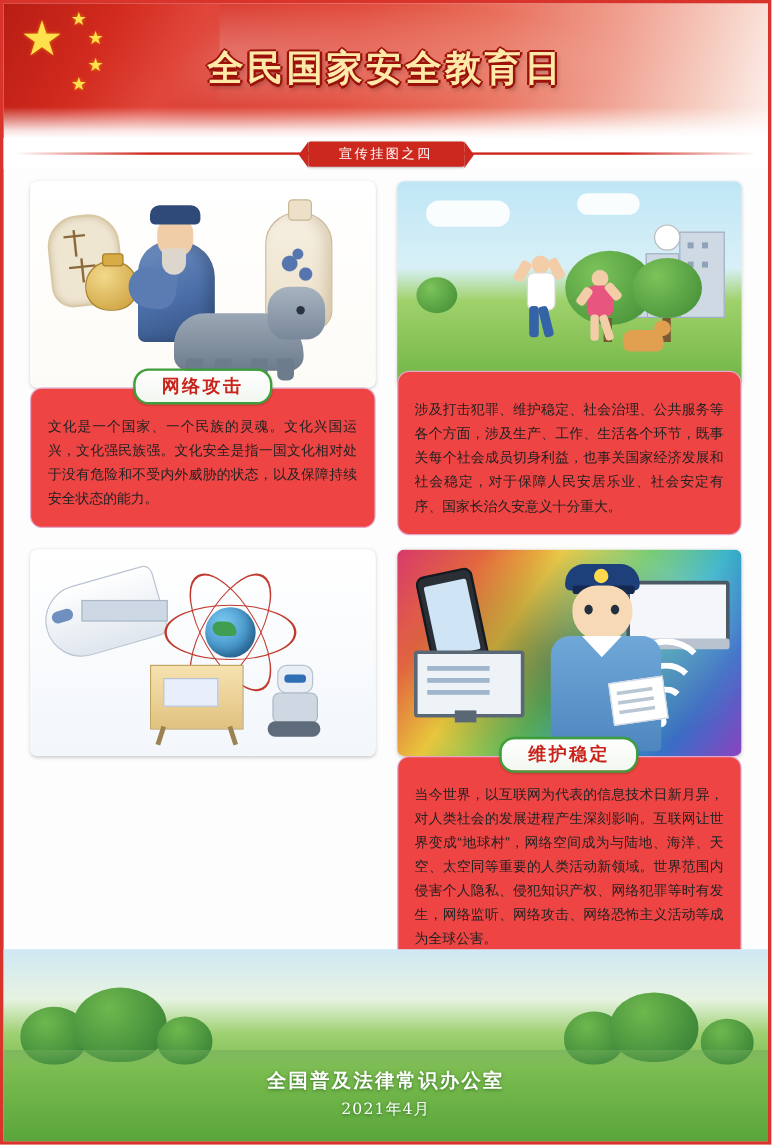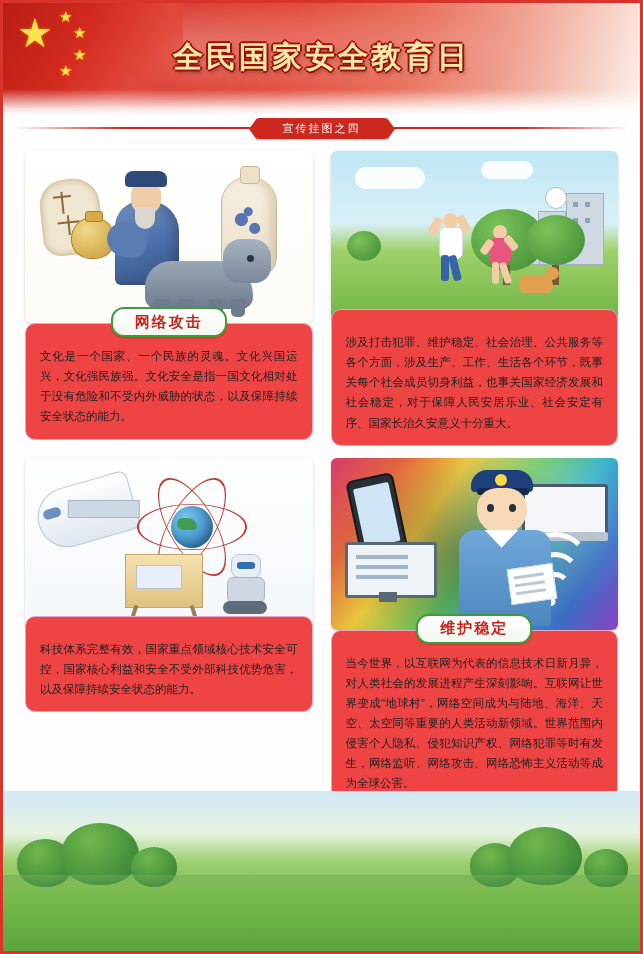--- a/index.html
+++ b/index.html
@@ -519,21 +519,20 @@
         <div class="lander">
             <i class="g1"></i>
             <i class="g2"></i>
           </div>
         <div class="robot">
           <div class="head"></div>
             <div class="body"></div>
             <div class="tread"></div>
         </div>
       </div>
-      <div class="textbox">科技体系完整有效，国家重点领域核心技术安全可控，国家核心利益和安全不受外部科技优势危害，以及保障持续安全状态的能力。</div>
     </div>
 
     <div class="card">
       <div class="illus sc-cyber">
         <div class="cy-dark"></div>
         <div class="phone"></div>
         <div class="laptop">
           <div class="screen"></div>
             <div class="base"></div>
         </div>
@@ -573,15 +572,19 @@
   </div>
 
   <div class="footer">
     <div class="foot-tree ft1"></div>
     <div class="foot-tree ft2"></div>
     <div class="foot-tree ft3"></div>
     <div class="foot-tree ft4"></div>
     <div class="foot-tree ft5"></div>
     <div class="foot-tree ft6"></div>
     <div class="foot-mid"></div>
+    <div class="footer-text">
+      <div class="footer-org">全国普及法律常识办公室</div>
+      <div class="footer-date">2021年4月</div>
+    </div>
   </div>
 
 </div>
 
 </body></html>

